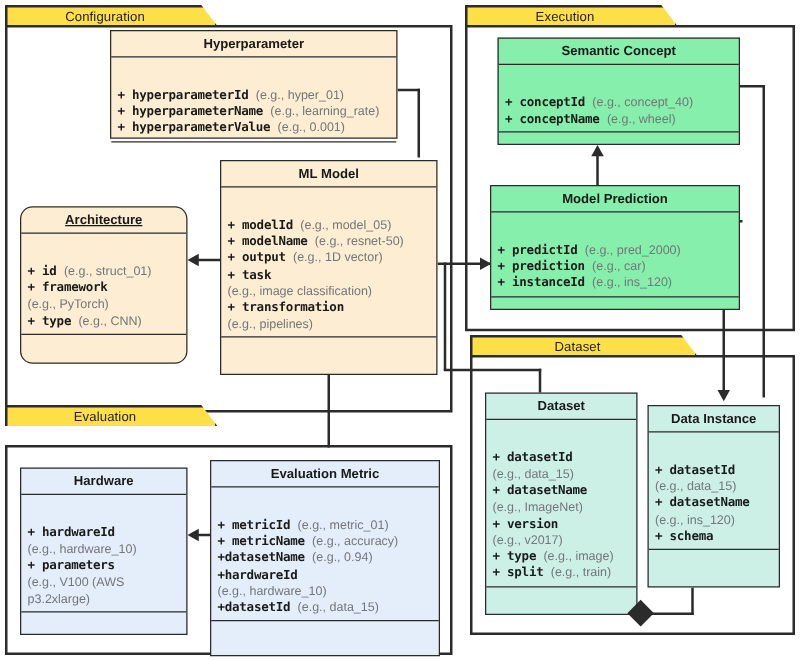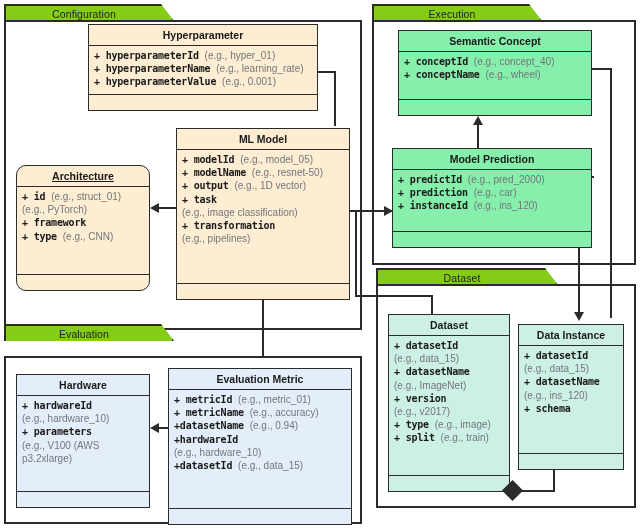--- a/index.html
+++ b/index.html
@@ -7,31 +7,31 @@
     width:640px;height:529px;position:relative;overflow:hidden;
     font-family:"Liberation Sans","DejaVu Sans",sans-serif;
     color:#1a1a1a;
   }
   #canvas{position:absolute;inset:0;width:640px;height:529px;}
 
   
   .pkg{position:absolute;border:2px solid #2b2b2b;background:transparent;box-sizing:border-box;}
   .pkg-tab{
     position:absolute;height:17px;border:2px solid #2b2b2b;border-bottom:none;
-    background:#84cc16;box-sizing:border-box;
+    background:#fde047;box-sizing:border-box;
     display:flex;align-items:center;justify-content:center;
     font-size:10.5px;color:#222;letter-spacing:.1px;
     clip-path:polygon(0 0, calc(100% - 13px) 0, 100% 100%, 100% 100%, 0 100%);
   }
   .pkg-tab span{display:block;transform:translateX(-5px);white-space:nowrap;}
 
   
   .cls{
     position:absolute;box-sizing:border-box;border:1.6px solid #2b2b2b;
-    display:flex;flex-direction:column;z-index:6;
+    display:flex;flex-direction:column;z-index:6;gap:21px;
   }
   .cls .hdr{
     text-align:center;font-weight:bold;font-size:10.5px;
     padding:4px 2px 4px;line-height:1.15;
     border-bottom:1.4px solid #2b2b2b;white-space:nowrap;
   }
   .cls .hdr.uline span{text-decoration:underline;}
   .cls .body{
     flex:1 1 auto;padding:3px 5px 3px;border-bottom:1.4px solid #2b2b2b;
     display:flex;flex-direction:column;justify-content:flex-start;
@@ -149,24 +149,24 @@
 
   <div class="cls fill-cream" style="left:16px;top:165px;width:134px;height:126px;border-radius:10px;">
     <div class="hdr uline">
       <span>Architecture</span>
     </div>
     <div class="body">
       <div class="attr">
         <span>+ id</span>
         <span class="ex">(e.g., struct_01)</span>
       </div>
+      <div class="attr">
+        <span>+ framework</span>
+      </div>
       <div class="attr cont">(e.g., PyTorch)</div>
-      <div class="attr">
-        <span>+ framework</span>
-      </div>
       <div class="attr">
         <span>+ type</span>
         <span class="ex">(e.g., CNN)</span>
       </div>
     </div>
     <div class="foot"></div>
   </div>
 
   <div class="cls fill-cream" style="left:176px;top:128px;width:174px;height:172px;">
     <div class="hdr">ML Model</div>

